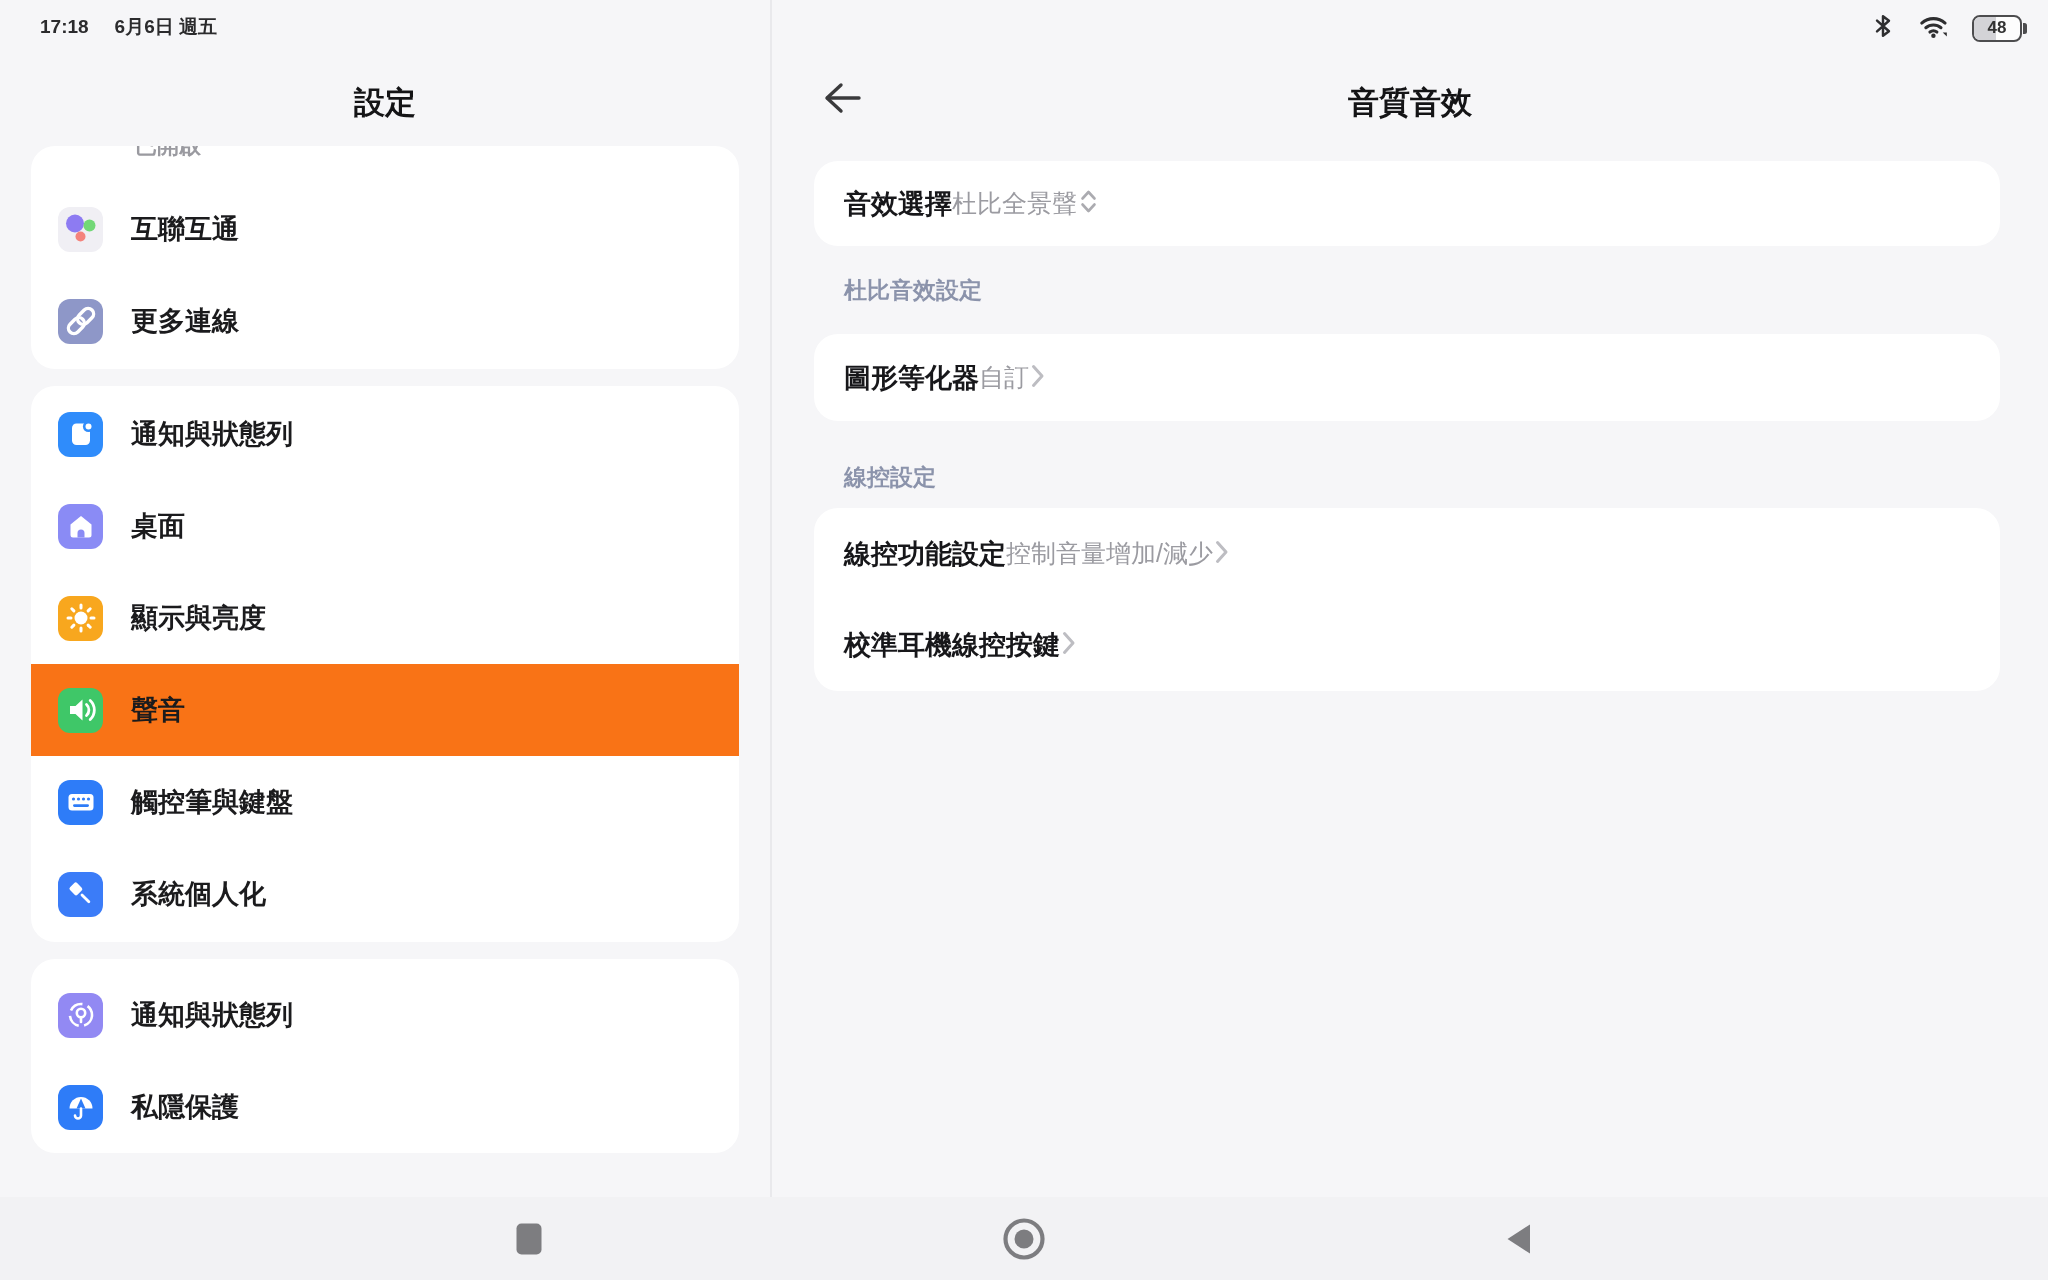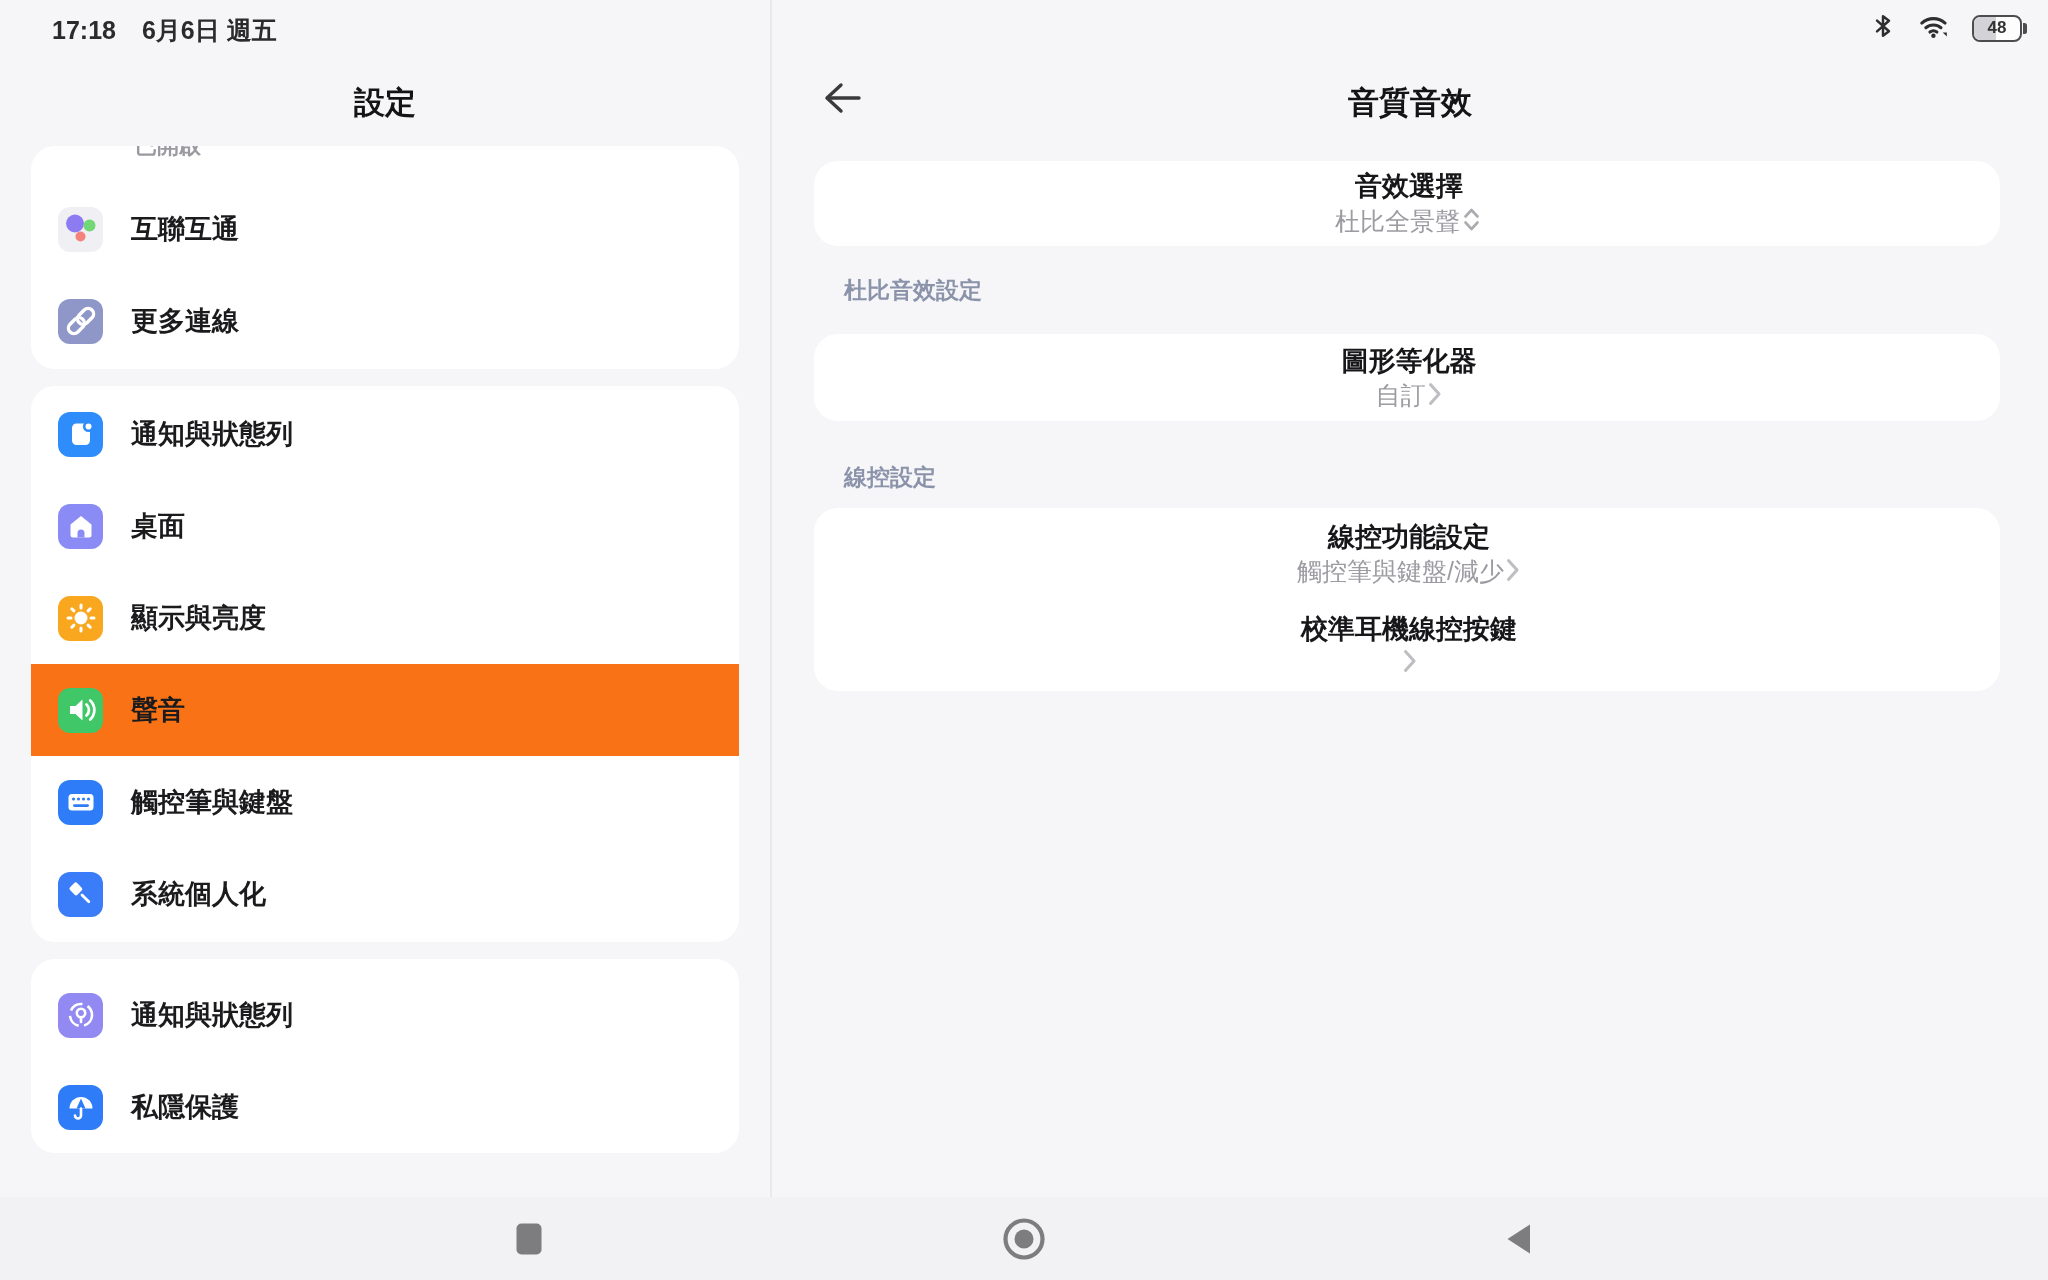--- a/index.html
+++ b/index.html
@@ -4,22 +4,22 @@
 <style>
   * { margin:0; padding:0; box-sizing:border-box; }
   html,body { width:2048px; height:1280px; }
   body {
     font-family:"Liberation Sans","DejaVu Sans",sans-serif;
     background:#f6f6f8; position:relative; overflow:hidden;
     color:#1c1c1e;
   }
   
   .statusbar { position:absolute; top:0; left:0; width:100%; height:56px; }
-  .statusbar-left { position:absolute; left:52px; top:14px; display:flex; align-items:center; gap:26px;
-    font-size:25px; font-weight:600; color:#2b2b2d; }
+  .statusbar-left { position:absolute; left:40px; top:14px; display:flex; align-items:center; gap:26px;
+    font-size:19px; font-weight:600; color:#2b2b2d; }
   .statusbar-right { position:absolute; right:18px; top:12px; display:flex; align-items:center; gap:21px; }
   .battery { position:relative; width:58px; height:27px; display:flex; align-items:center; }
   .battery-body { width:50px; height:27px; border:2.5px solid #4c4c4e; border-radius:8px; background:#fdfdfd;
     position:relative; overflow:hidden; display:flex; align-items:center; justify-content:center; }
   .battery-fill { position:absolute; left:0; top:0; bottom:0; width:48%; background:#d3d3d7; }
   .battery-num { position:relative; font-size:17px; font-weight:700; color:#333; z-index:1; }
   .battery-nub { width:4px; height:11px; background:#4c4c4e; border-radius:0 2.5px 2.5px 0; margin-left:1px; }
   
   .left-panel  { position:absolute; left:0; top:0; width:770px; height:1197px; }
   .divider { position:absolute; left:770px; top:0; width:2px; height:1197px; background:#e9e9ec; }
@@ -52,22 +52,22 @@
   .i-pers { background:#3b7cf8; }
   .i-face { background:#9289f3; }
   .i-priv { background:#2e7cf8; }
   
   .back-btn { position:absolute; left:48px; top:78px; width:44px; height:40px; cursor:pointer;
     display:flex; align-items:center; justify-content:center; }
   .rcard { position:absolute; left:42px; width:1186px; background:#fff; border-radius:24px; }
   .rcard-a { top:161px; height:85px; }
   .rcard-b { top:334px; height:87px; }
   .rcard-c { top:508px; height:183px; }
-  .rrow { height:100%; display:flex; align-items:center; justify-content:center;
-    padding:0 26px 0 30px; cursor:pointer;flex-direction:column; }
+  .rrow { height:100%; display:flex; align-items:center; justify-content:flex-start;
+    padding:0 26px 0 30px; cursor:pointer; }
   .rcard-c .rrow { height:91px; }
   .rrow-label { font-size:27px; font-weight:600; color:#17171a; }
   .rrow-right { display:flex; align-items:center; }
   .rrow-value { font-size:25px; color:#9b9ba1; }
   .section-header { position:absolute; left:72px; font-size:23px; font-weight:600; color:#8b93ab; }
   .sec-1 { top:275px; }
   .sec-2 { top:462px; }
   
   .navbar { position:absolute; left:0; bottom:0; width:100%; height:83px; background:#f2f2f4; z-index:5; }
   .nav-btn { position:absolute; top:0; height:83px; width:120px; display:flex;
@@ -291,21 +291,21 @@
       </span>
     </div>
   </div>
 
   <div class="section-header sec-2">線控設定</div>
 
   <div class="rcard rcard-c">
     <div class="rrow">
       <span class="rrow-label">線控功能設定</span>
       <span class="rrow-right">
-        <span class="rrow-value">觸控筆與鍵盤/減少</span>
+        <span class="rrow-value">控制音量增加/減少</span>
         <span>
           <svg width="17" height="28" viewBox="0 0 17 28">
               <path d="M4.5 4.5 L13 14 L4.5 23.5" fill="none" stroke="#bdbdc2" stroke-width="3" stroke-linecap="round" stroke-linejoin="round"></path>
             </svg>
         </span>
       </span>
     </div>
     <div class="rrow">
       <span class="rrow-label">校準耳機線控按鍵</span>
       <span class="rrow-right">

